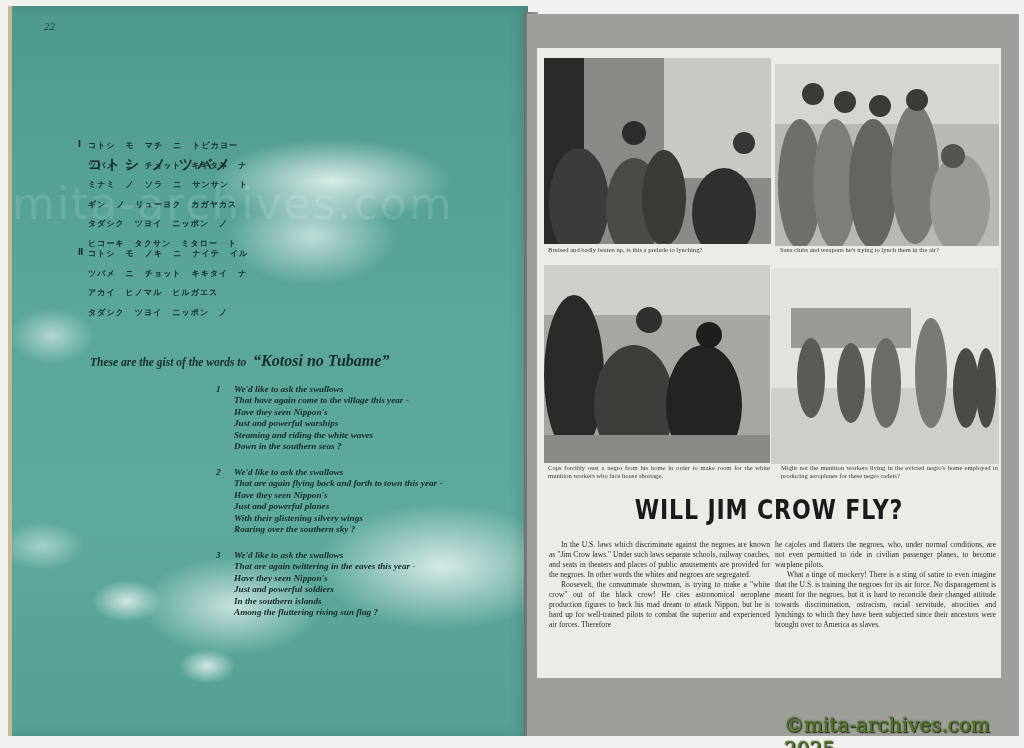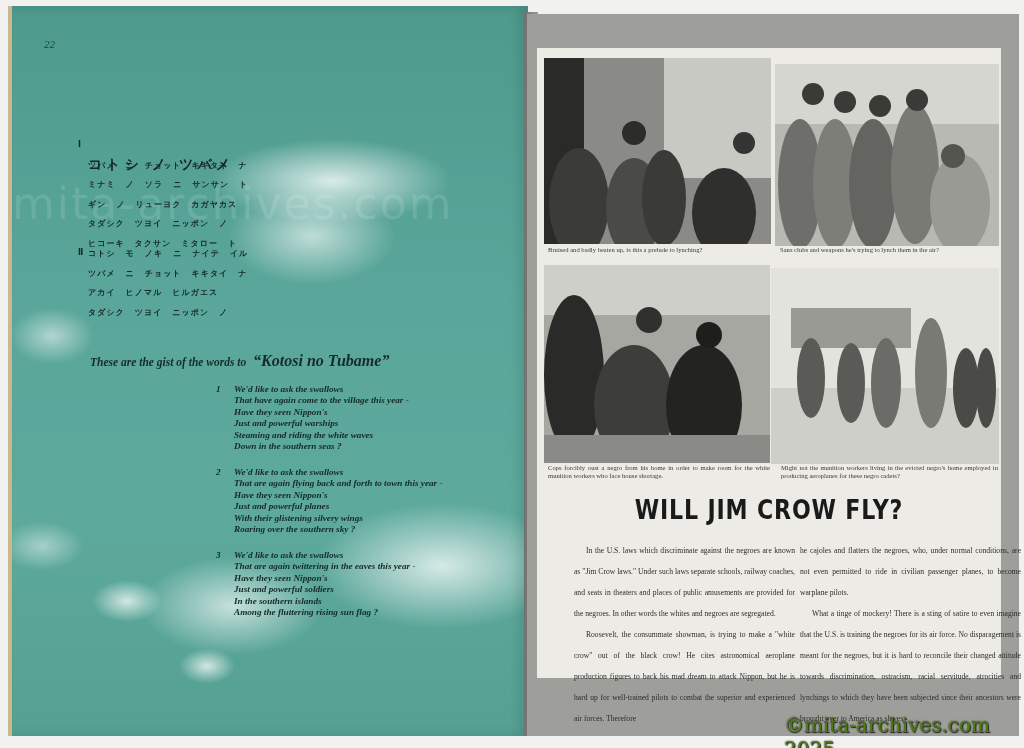--- a/index.html
+++ b/index.html
@@ -9,56 +9,57 @@
       radial-gradient(ellipse 170px 60px at 320px 175px, rgba(240,248,246,0.85), rgba(240,248,246,0) 70%),
       radial-gradient(ellipse 120px 70px at 300px 230px, rgba(235,245,243,0.7), rgba(235,245,243,0) 70%),
       radial-gradient(ellipse 60px 40px at 40px 330px, rgba(235,245,243,0.6), rgba(235,245,243,0) 70%),
       radial-gradient(ellipse 180px 90px at 430px 560px, rgba(235,245,243,0.85), rgba(235,245,243,0) 70%),
       radial-gradient(ellipse 130px 70px at 220px 600px, rgba(235,245,243,0.75), rgba(235,245,243,0) 70%),
       radial-gradient(ellipse 50px 30px at 115px 595px, rgba(240,248,246,0.8), rgba(240,248,246,0) 70%),
       radial-gradient(ellipse 40px 25px at 195px 660px, rgba(240,248,246,0.8), rgba(240,248,246,0) 70%),
       radial-gradient(ellipse 60px 35px at 30px 540px, rgba(240,248,246,0.5), rgba(240,248,246,0) 70%),
       linear-gradient(180deg, #4e9a8d 0%, #5aa69a 40%, #5da99c 70%, #55a093 100%);
     border-left:4px solid #c9b98d; box-shadow: inset -8px 0 12px rgba(0,0,0,0.12); }
-  .page-num { position:absolute; left:44px; top:38px; font-size:11px; color:#1f3f39; font-style:italic; }
+  .page-num { position:absolute; left:44px; top:20px; font-size:11px; color:#1f3f39; font-style:italic; }
   .running-head { position:absolute; right:14px; top:22px; font-size:9px; color:#1f3f39; letter-spacing:0.2px; }
   .song-title { position:absolute; left:88px; top:110px; font-family:"DejaVu Sans", sans-serif; font-size:14px; font-weight:bold; color:#142825; letter-spacing:4px;margin-top:46px; }
   .verse-jp { position:absolute; left:78px; font-family:"DejaVu Sans", sans-serif; font-size:8px; font-weight:bold; color:#14282a; }
   .verse-jp .line { height:19.5px; display:flex; }
   .verse-jp .marker { width:10px; font-size:8px; }
   .verse-jp .words span { display:inline-block; margin-right:10px; letter-spacing:1px; }
   .gist { position:absolute; left:90px; top:352px; font-size:11.5px; font-style:italic; font-weight:bold; color:#162c28; }
   .gist .quote { font-size:16px; margin-left:4px; }
   .stanza { position:absolute; left:216px; font-size:9.2px; font-style:italic; font-weight:bold; color:#152a27; line-height:11.4px; }
   .stanza .num { position:absolute; left:0; top:0; }
   .stanza .lines { margin-left:18px; }
   .gutter { position:absolute; left:524px; top:12px; width:14px; height:724px; background:linear-gradient(90deg,#6f6f6d,#9a9a97); }
   .right-page { position:absolute; left:527px; top:14px; width:492px; height:722px; background:#9e9e9a; }
   .sheet { position:absolute; left:537px; top:48px; width:464px; height:630px; background:#ecebe6; }
   .photo { position:absolute; overflow:hidden; }
   .photo svg { width:100%; height:100%; display:block; }
   .caption { position:absolute; font-size:6.6px; color:#3a3a38; line-height:8.4px; text-align:justify; }
   .headline { position:absolute; left:537px; top:494px; width:464px; text-align:center; font-family:"DejaVu Sans", sans-serif; font-weight:bold; font-size:27px; color:#1a1a1a; transform:scaleX(0.82); letter-spacing:1px; }
-  .col { position:absolute; top:540px; width:221px; font-size:7.6px; line-height:21px; color:#2b2b2a; text-align:justify;margin-left:25px; }
+  .col { position:absolute; top:540px; width:221px; font-size:7.6px; line-height:10px; color:#2b2b2a; text-align:justify; }
   .col p { margin:0; text-indent:12px; }
   .watermark { position:absolute; left:748px; top:713px; font-family:"DejaVu Serif", serif; font-size:20px; color:#4d7c0f; text-shadow:0 0 2px #333, 1px 1px 1px #222;margin-left:36px; }
   .ghost-wm { position:absolute; left:12px; top:178px; font-family:"DejaVu Sans", sans-serif; font-size:44px; color:rgba(255,255,255,0.12); letter-spacing:2px; }
 </style>
 </head>
 <body>
 
 <div class="left-page"></div>
 <div class="ghost-wm">mita-archives.com</div>
 <div class="page-num">22</div>
 <div class="running-head">NIPPON-PHILIPPINES</div>
 <div class="song-title">コトシ ノ ツバメ</div>
 
 <div class="verse-jp" id="jp-verse-0" style="top:140px;">
     <div class="line">
       <span class="marker">Ⅰ</span>
+      <span class="words"><span>コトシ</span><span>モ</span><span>マチ</span><span>ニ</span><span>トビカヨー</span></span>
     </div>
     <div class="line">
       <span class="marker"></span>
       <span class="words"><span>ツバメ</span><span>ニ</span><span>チョット</span><span>キキタイ</span><span>ナ</span></span>
     </div>
     <div class="line">
       <span class="marker"></span>
       <span class="words"><span>ミナミ</span><span>ノ</span><span>ソラ</span><span>ニ</span><span>サンサン</span><span>ト</span></span>
     </div>
     <div class="line">

